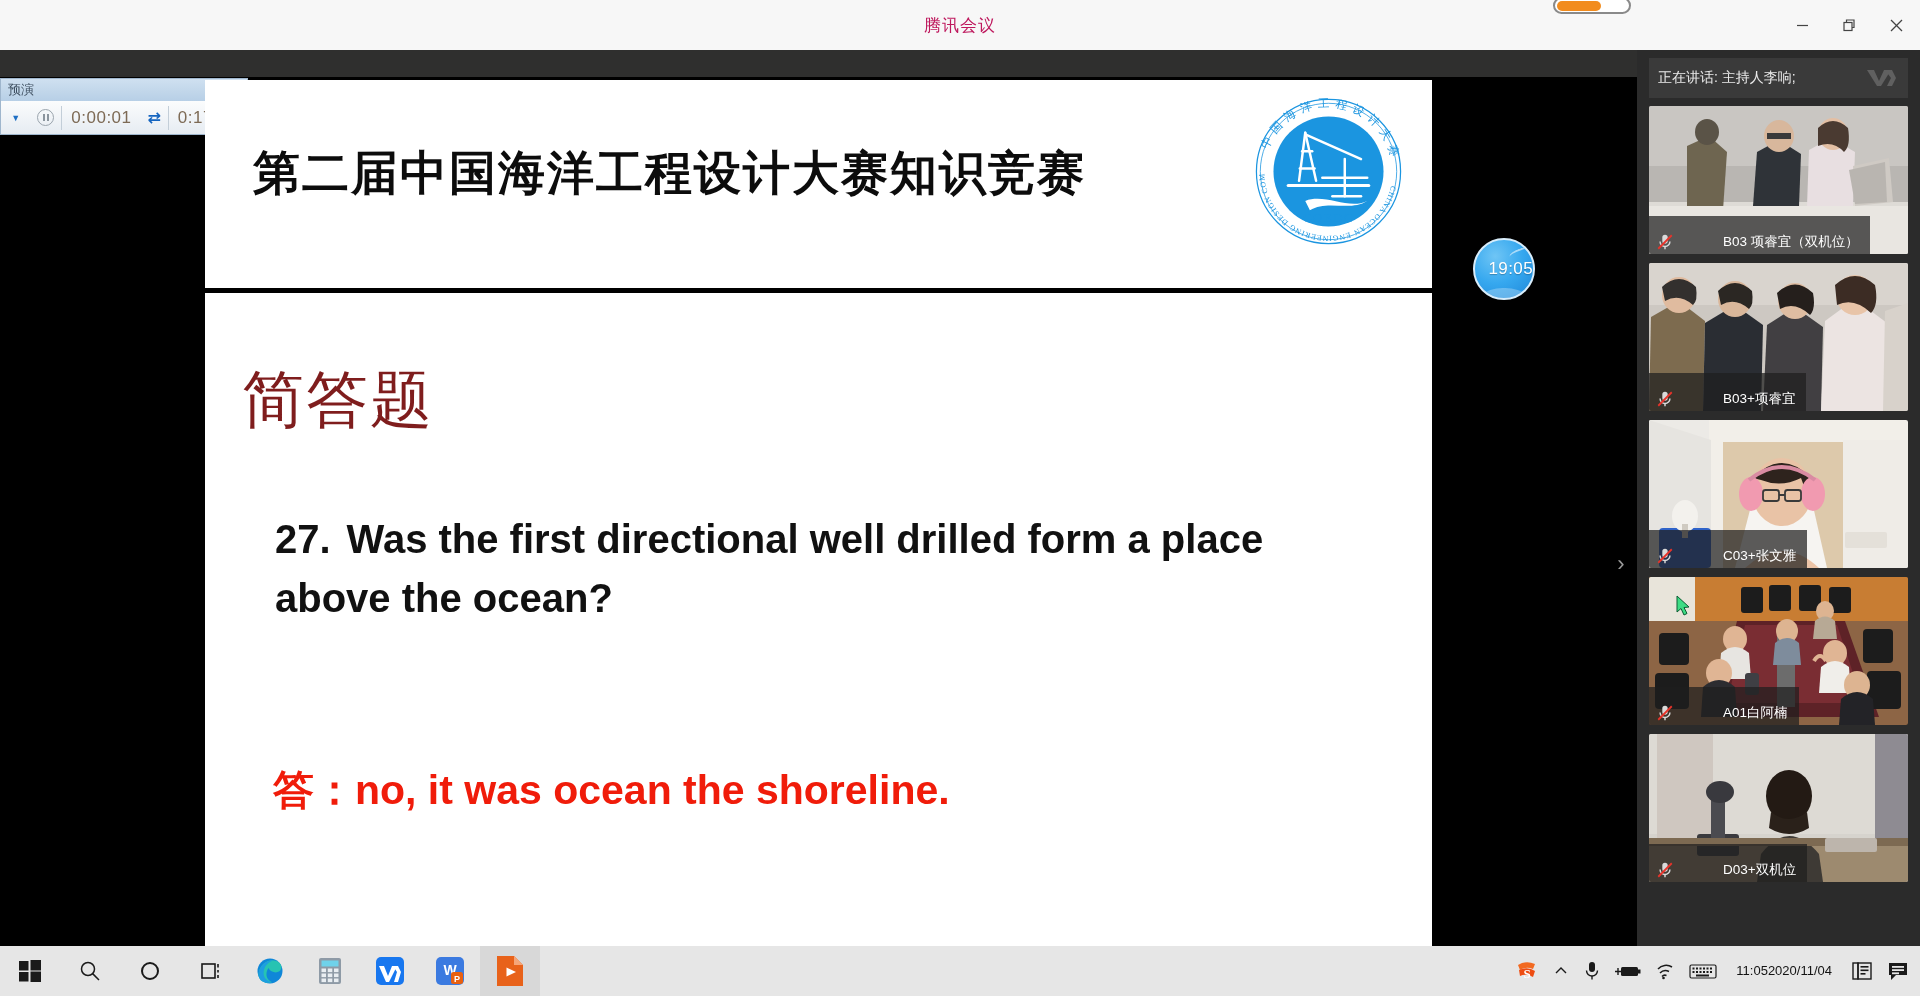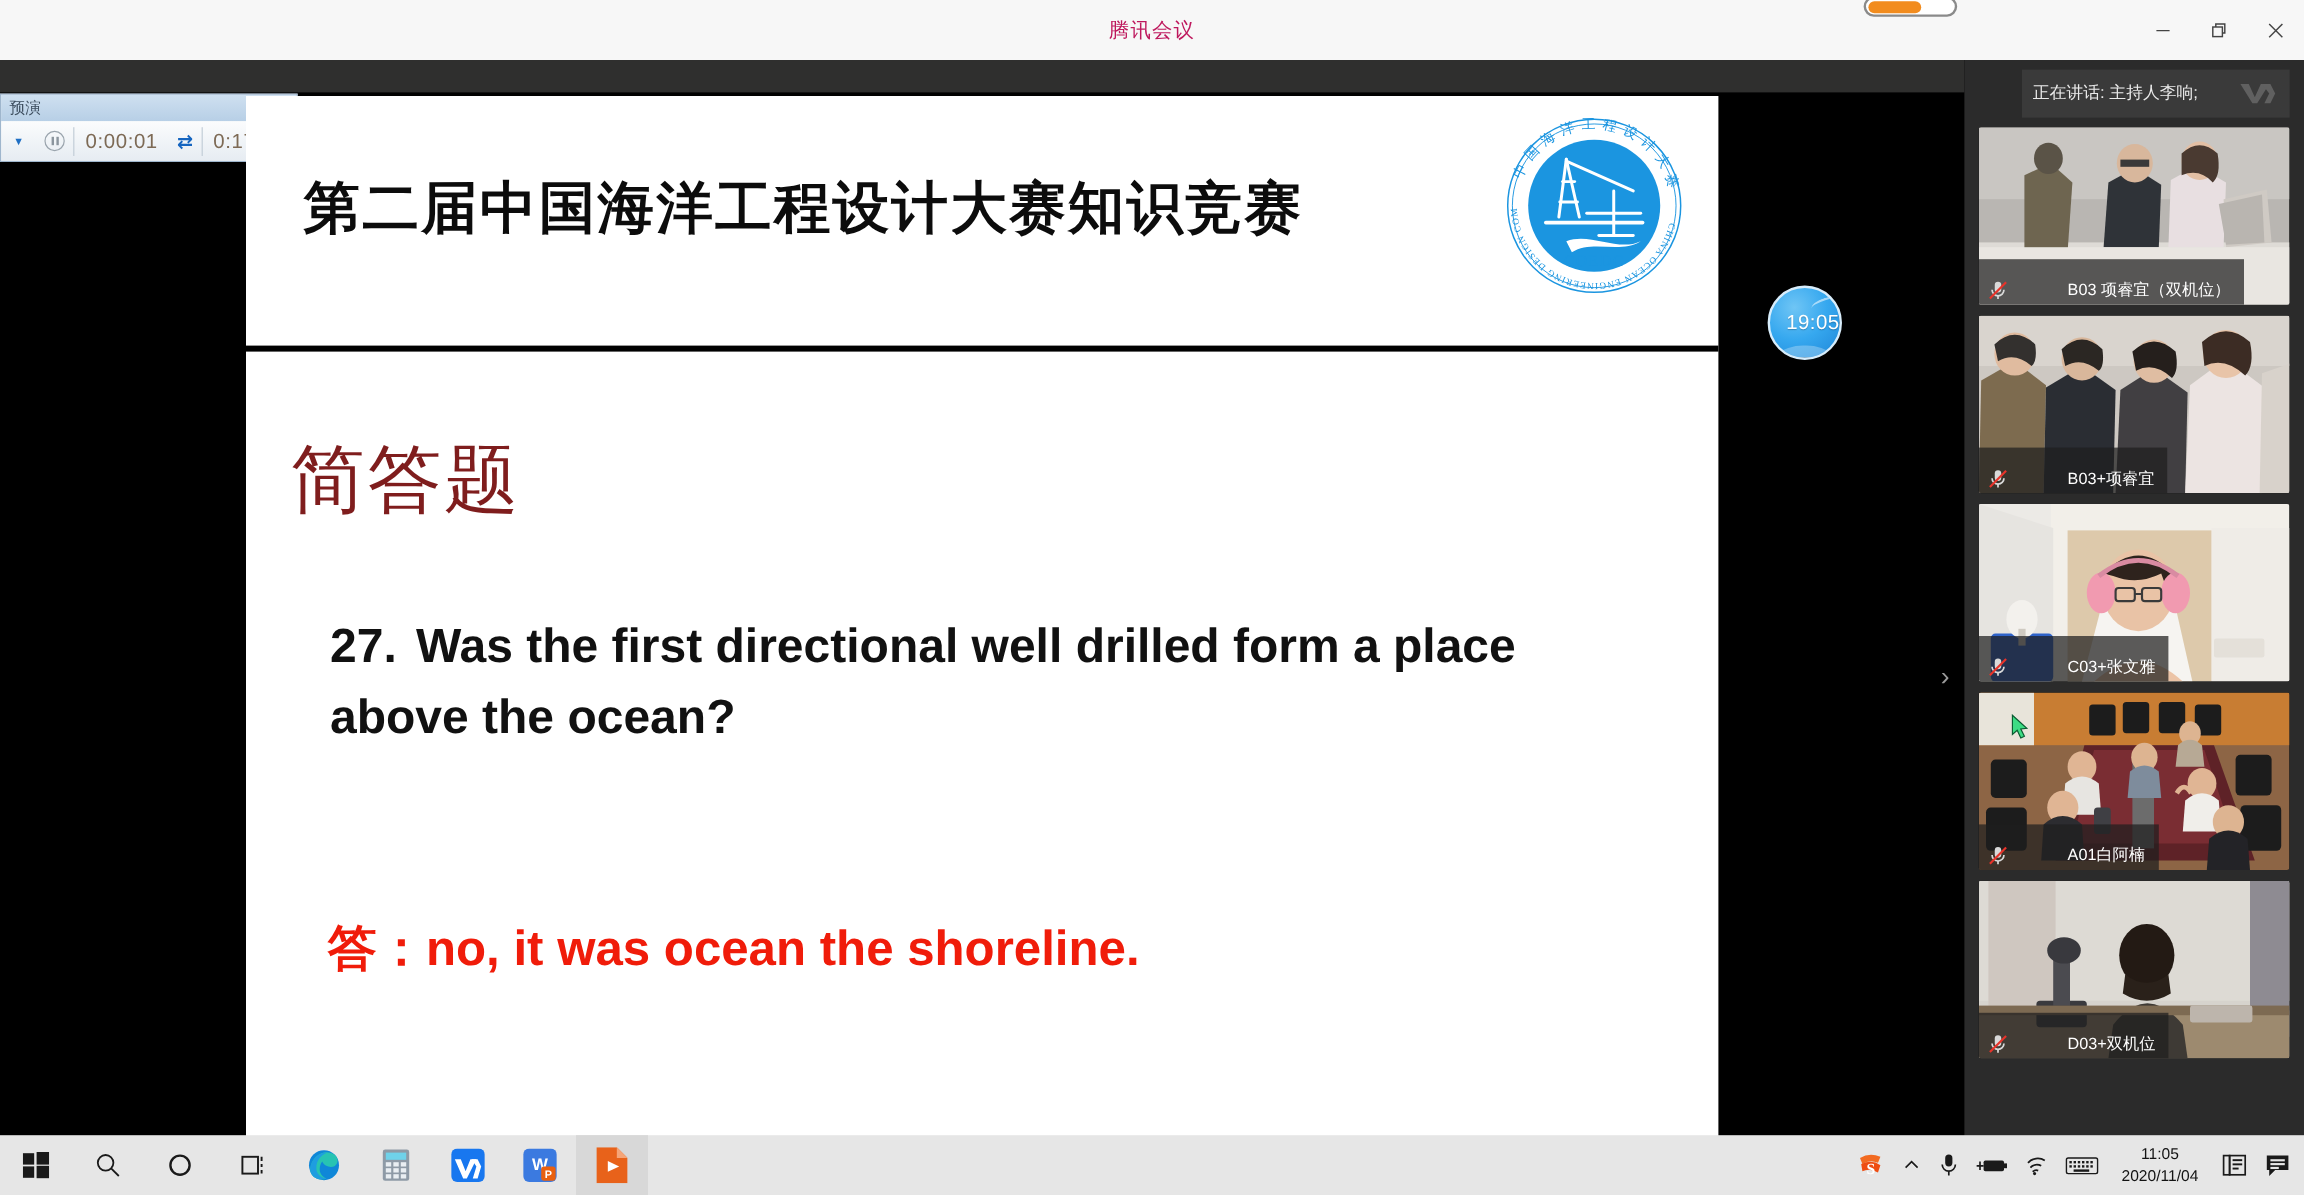--- a/index.html
+++ b/index.html
@@ -171,21 +171,21 @@
 
   
   .sidebar {
     position: absolute; left: 1637px; top: 0; width: 283px; height: 946px;
     background: #2b2b2b;
     padding: 8px 12px 0 12px;
   }
   .speaking-bar {
     height: 40px; background: #3a3a3a;
     display: flex; align-items: center; justify-content: space-between;
-    padding: 0 9px; margin-bottom: 8px; margin-left: 36px;
+    padding: 0 9px; margin-bottom: 8px;
   }
   .speaking-text { color: #eaeaea; font-size: 14px; white-space: nowrap; }
   .speaking-logo { display: flex; }
 
   .tile {
     position: relative; width: 259px; height: 148px;
     margin-bottom: 9px; overflow: hidden;
     border-radius: 2px;
     background: #111;
   }
@@ -216,21 +216,21 @@
   }
   .tb-item.active { background: #d8d8d8; }
   .tb-spacer { flex: 1; }
   .tray { display: flex; align-items: center; height: 50px; padding-right: 4px; }
   .tray-item {
     height: 50px; min-width: 30px;
     display: flex; align-items: center; justify-content: center;
     padding: 0 7px;
   }
   .clock {
-    height: 50px; display: flex; flex-direction: column;
+    height: 50px; display: flex; 
     align-items: center; justify-content: center;
     padding: 0 12px; font-size: 13px; color: #131313; line-height: 1.35;
   }
 </style>
 </head>
 <body>
 
 <div class="titlebar">
   <div class="titlebar-title">腾讯会议</div>
 

